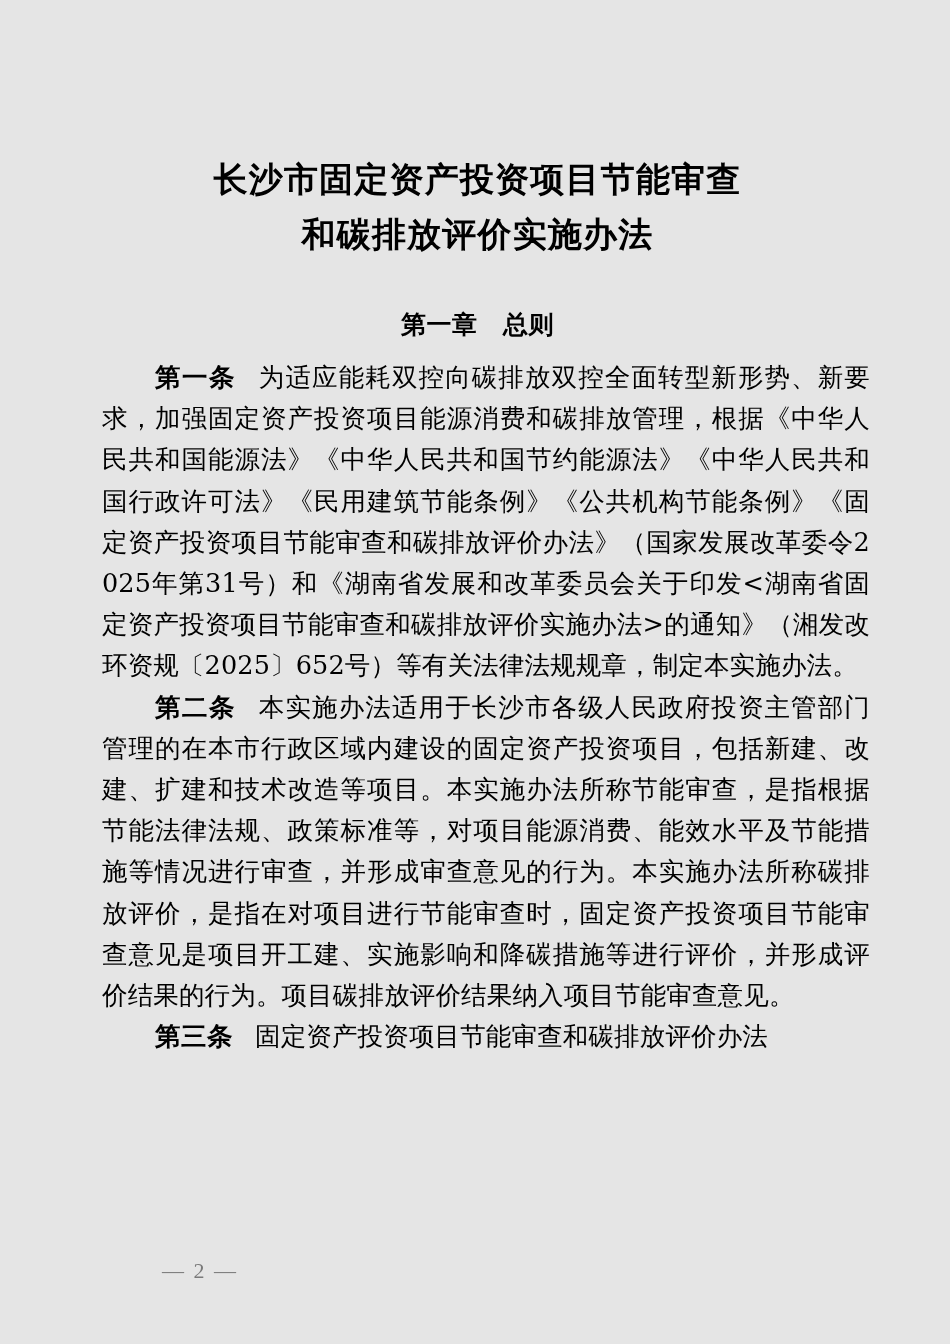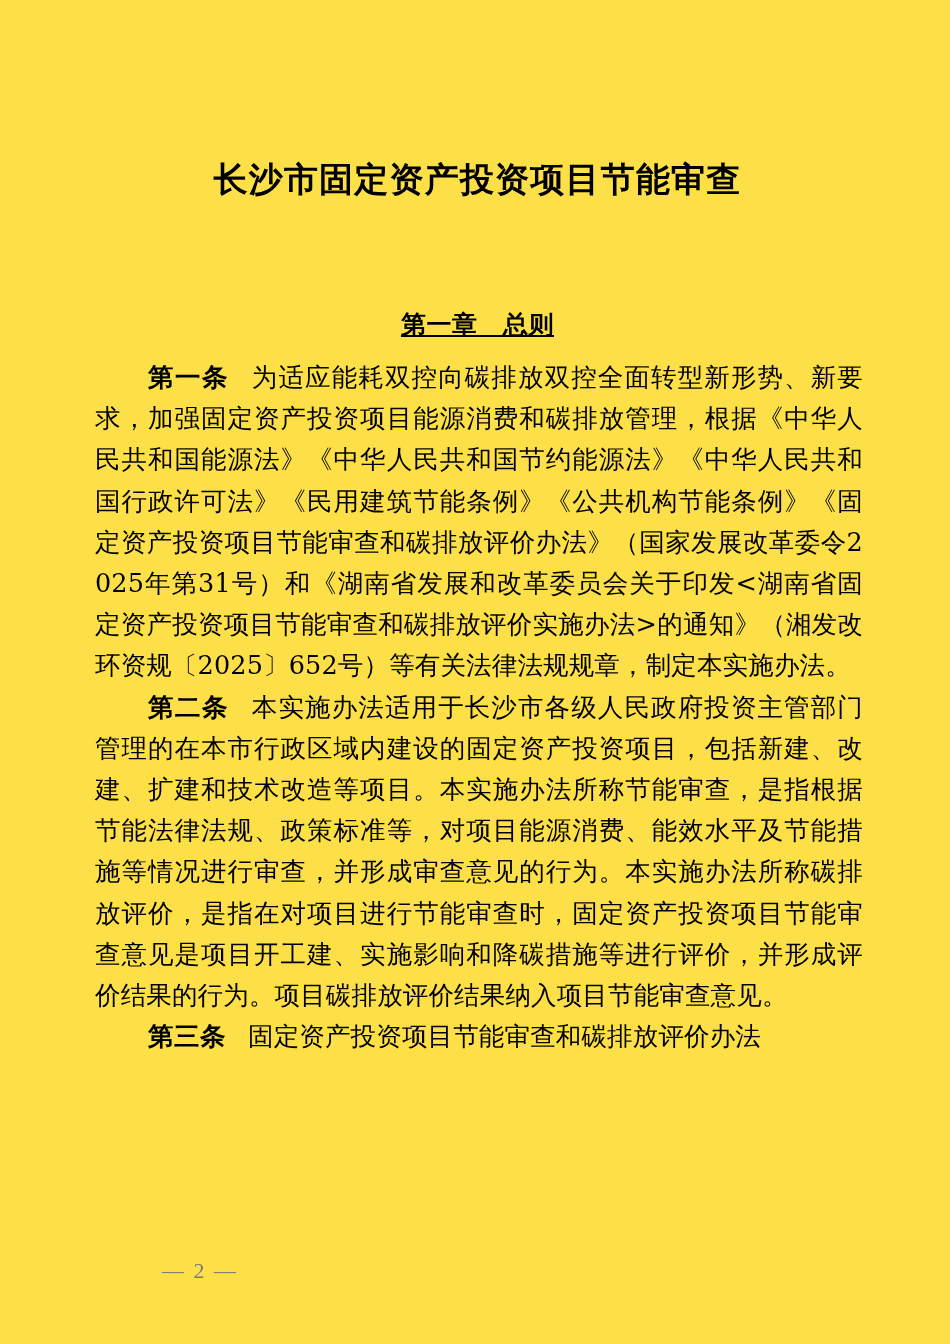--- a/index.html
+++ b/index.html
@@ -12,21 +12,21 @@
     height: 1344px;
     position: relative;
     font-family: "Liberation Serif", "DejaVu Serif", serif;
     color: #000000;
     overflow: hidden;
   }
 
   .page {
     position: absolute;
     inset: 0;
-    background: #fde047;
+    background: #e5e5e5;
   }
 
   
   .doc-title {
     position: absolute;
     top: 152px;
     left: 95px;
     width: 765px;
     text-align: center;
   }
@@ -45,28 +45,27 @@
     position: absolute;
     top: 307px;
     left: 95px;
     width: 765px;
     text-align: center;
     font-family: "Liberation Sans", "DejaVu Sans", sans-serif;
     font-weight: bold;
     font-size: 25px;
     line-height: 34px;
     letter-spacing: 0.5px;
-    text-decoration: underline;
   }
 
   
   .body-text {
     position: absolute;
     top: 357px;
-    left: 95px;
+    left: 102px;
     width: 768px;
   }
 
   .para {
     font-family: "DejaVu Serif", "Liberation Serif", serif;
     font-size: 25.5px;
     line-height: 41.2px;
     text-align: justify;
     text-justify: inter-character;
     text-indent: 53px;
@@ -99,20 +98,21 @@
     letter-spacing: 2px;
   }
 </style>
 </head>
 <body>
 
 <div class="page">
 
   <div class="doc-title">
     <div class="tline">长沙市固定资产投资项目节能审查</div>
+    <div class="tline">和碳排放评价实施办法</div>
   </div>
 
   <div class="chapter-heading">第一章　总则</div>
 
   <div class="body-text">
 
     <p class="para"><span class="art-no">第一条</span><span class="gap"></span><span>为适应能耗双控向碳排放双控全面转型新形势、新要求，加强固定资产投资项目能源消费和碳排放管理，根据《中华人民共和国能源法》《中华人民共和国节约能源法》《中华人民共和国行政许可法》《民用建筑节能条例》《公共机构节能条例》《固定资产投资项目节能审查和碳排放评价办法》（国家发展改革委令2025年第31号）和《湖南省发展和改革委员会关于印发&lt;湖南省固定资产投资项目节能审查和碳排放评价实施办法&gt;的通知》（湘发改环资规〔2025〕652号）等有关法律法规规章，制定本实施办法。</span></p>
 
     <p class="para"><span class="art-no">第二条</span><span class="gap"></span><span>本实施办法适用于长沙市各级人民政府投资主管部门管理的在本市行政区域内建设的固定资产投资项目，包括新建、改建、扩建和技术改造等项目。本实施办法所称节能审查，是指根据节能法律法规、政策标准等，对项目能源消费、能效水平及节能措施等情况进行审查，并形成审查意见的行为。本实施办法所称碳排放评价，是指在对项目进行节能审查时，固定资产投资项目节能审查意见是项目开工建、实施影响和降碳措施等进行评价，并形成评价结果的行为。项目碳排放评价结果纳入项目节能审查意见。</span></p>
 

